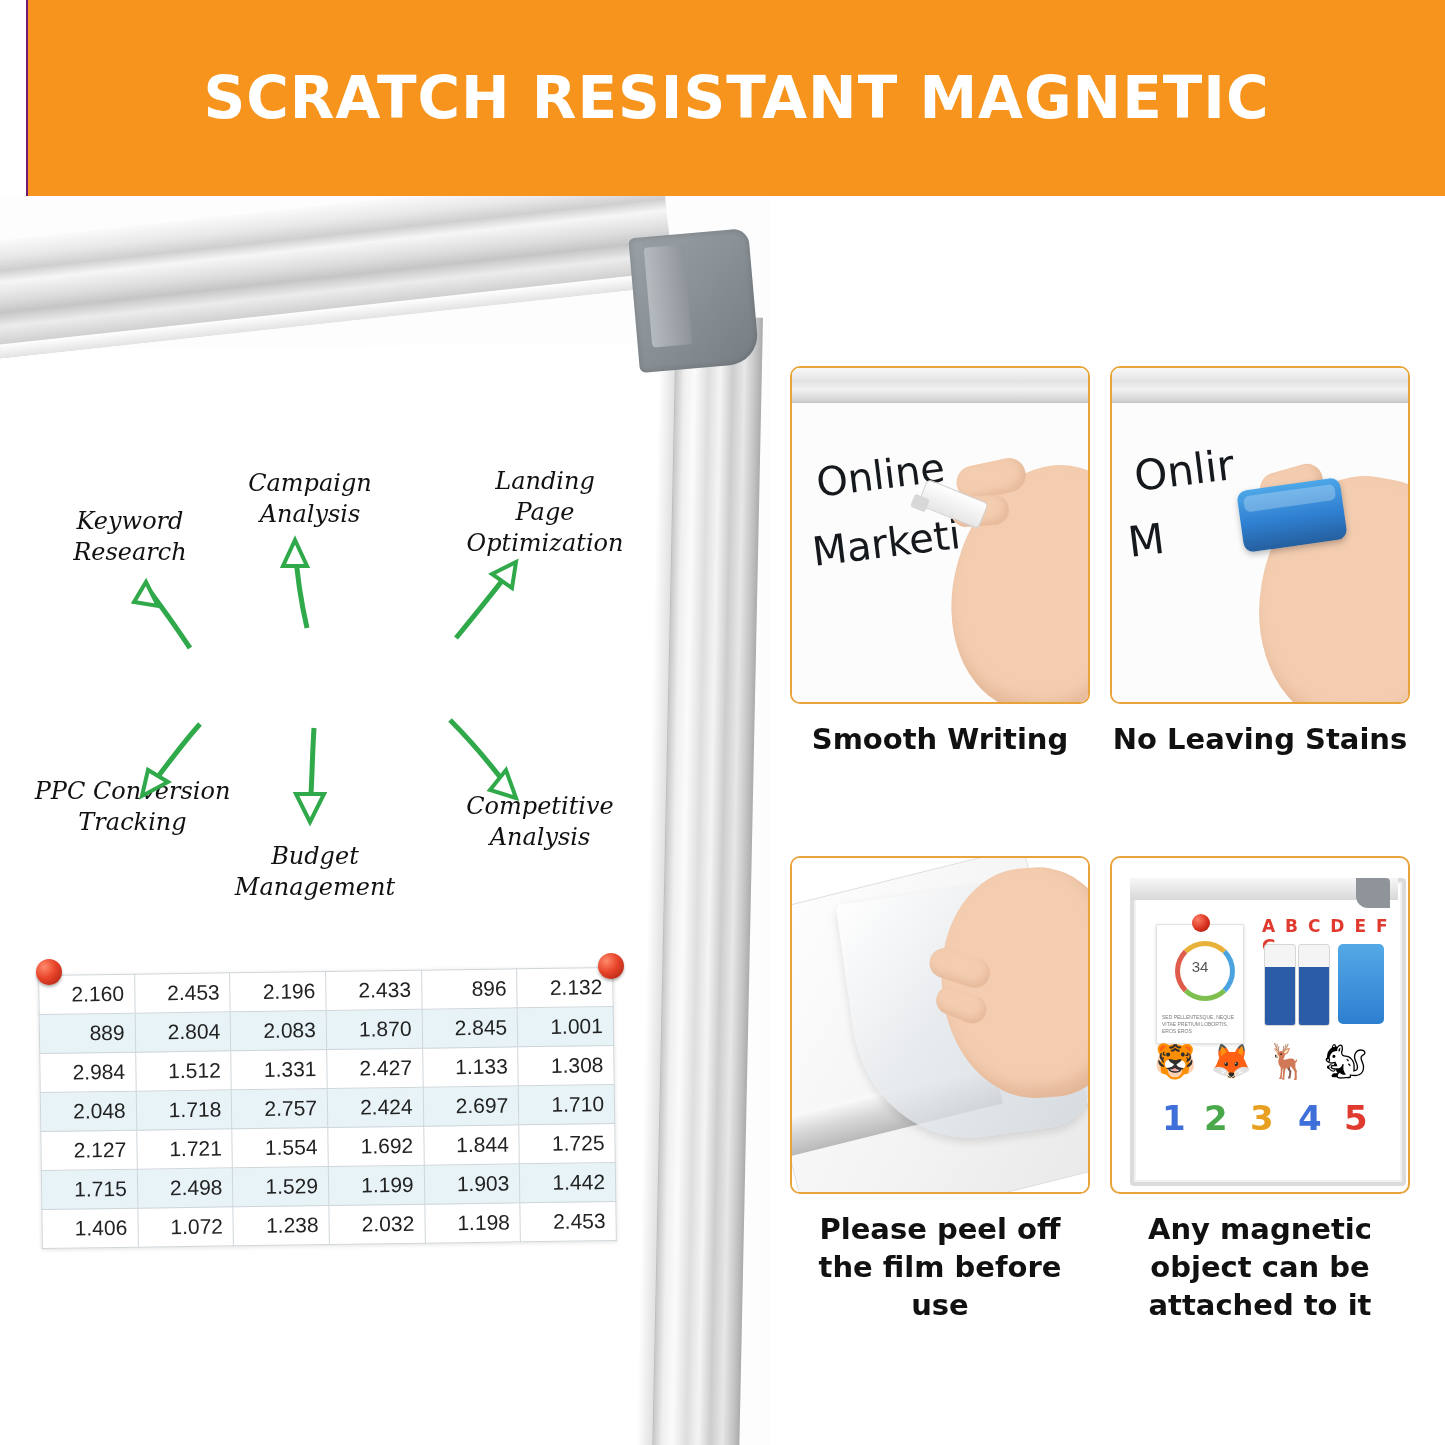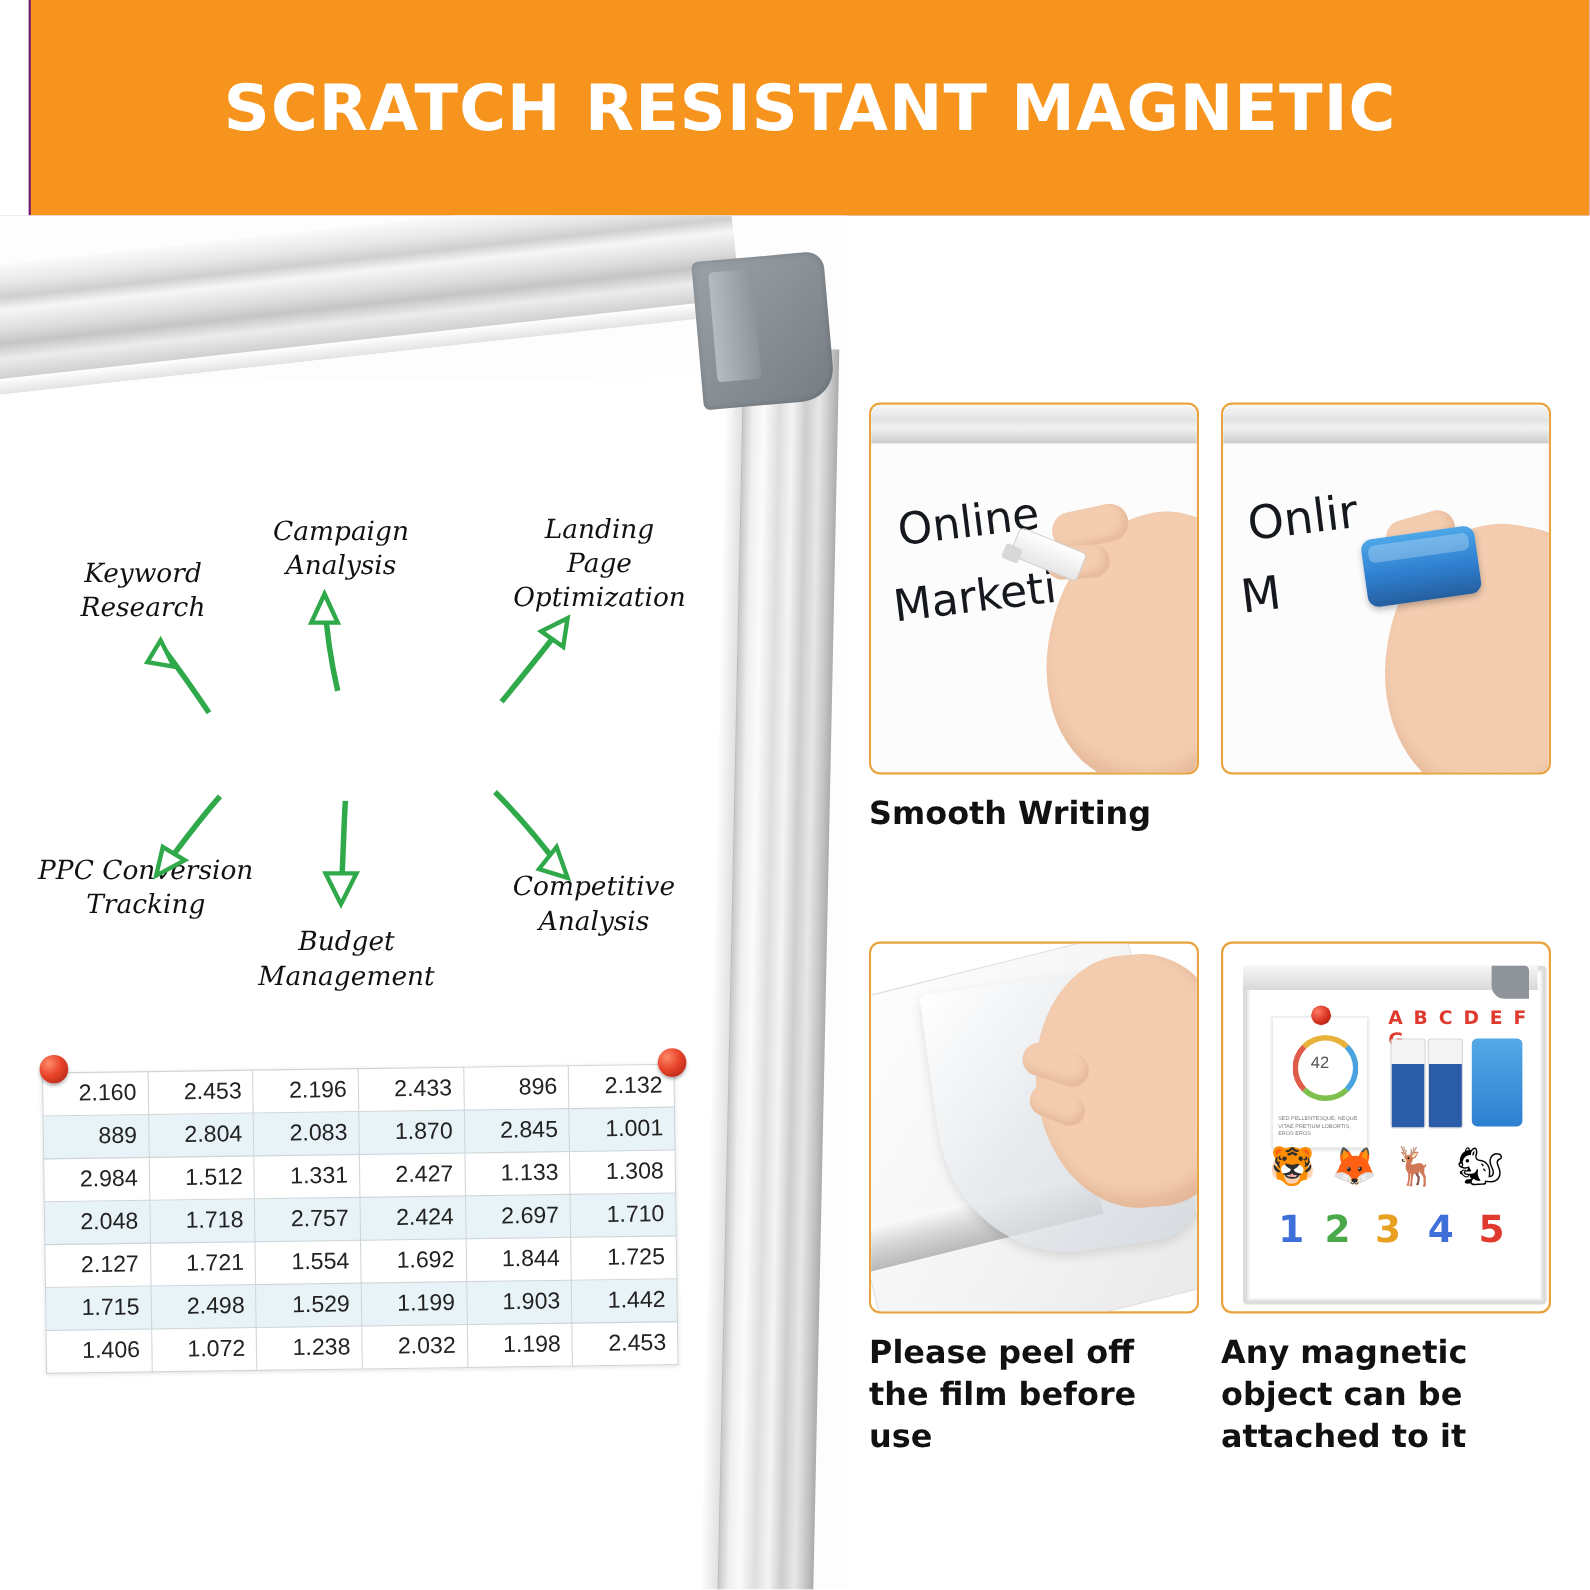--- a/index.html
+++ b/index.html
@@ -261,20 +261,21 @@
     height: 338px;
     border: 2px solid #E8A33D;
     border-radius: 10px;
     background: #ffffff;
     overflow: hidden;
     position: relative;
     box-sizing: border-box;
   }
   .caption {
     margin-top: 16px;
+    text-align: center;
     font-family: "DejaVu Sans", sans-serif;
     font-weight: bold;
     font-size: 29px;
     line-height: 38px;
     color: #111;
   }
 
   
   .wb-closeup {
     position: absolute;
@@ -680,20 +681,21 @@
           <div class="hand-text ht2-a">Onlir</div>
           <div class="hand-text ht2-b">M</div>
           <div class="hand-text ht2-c">J</div>
           <div class="hand hand-2">
             <div class="finger" style="left:-20px; top:6px; width:64px; height:32px; transform:rotate(-26deg);"></div>
             <div class="finger" style="left:-18px; top:44px; width:54px; height:28px; transform:rotate(-18deg);"></div>
           </div>
           <div class="eraser"></div>
         </div>
       </div>
+      <div class="caption">No Leaving Stains</div>
     </div>
 
     <div class="cell c3">
       <div class="thumb">
         <div class="film-bg">
           <div class="film-board"></div>
           <div class="film-rail"></div>
           <div class="film-sheet"></div>
           <div class="hand hand-3">
             <div class="finger" style="left:-12px; top:80px; width:62px; height:30px; transform:rotate(22deg);"></div>
@@ -705,21 +707,21 @@
     </div>
 
     <div class="cell c4">
       <div class="thumb">
         <div class="mag-board"></div>
         <div class="mag-rail-top"></div>
         <div class="mag-corner"></div>
 
         <div class="mag-card">
           <div class="ring"></div>
-          <div class="ring-num">42</div>
+          <div class="ring-num">34</div>
           <div class="mag-card-txt">SED PELLENTESQUE, NEQUE VITAE PRETIUM LOBORTIS, EROS EROS</div>
         </div>
         <div class="mag-dot"></div>
 
         <div class="abc">A B C D E F G</div>
         <div class="mk-marker"></div>
         <div class="mk-marker2"></div>
         <div class="mk-eraser"></div>
 
         <div class="animal a1">🐯</div>

